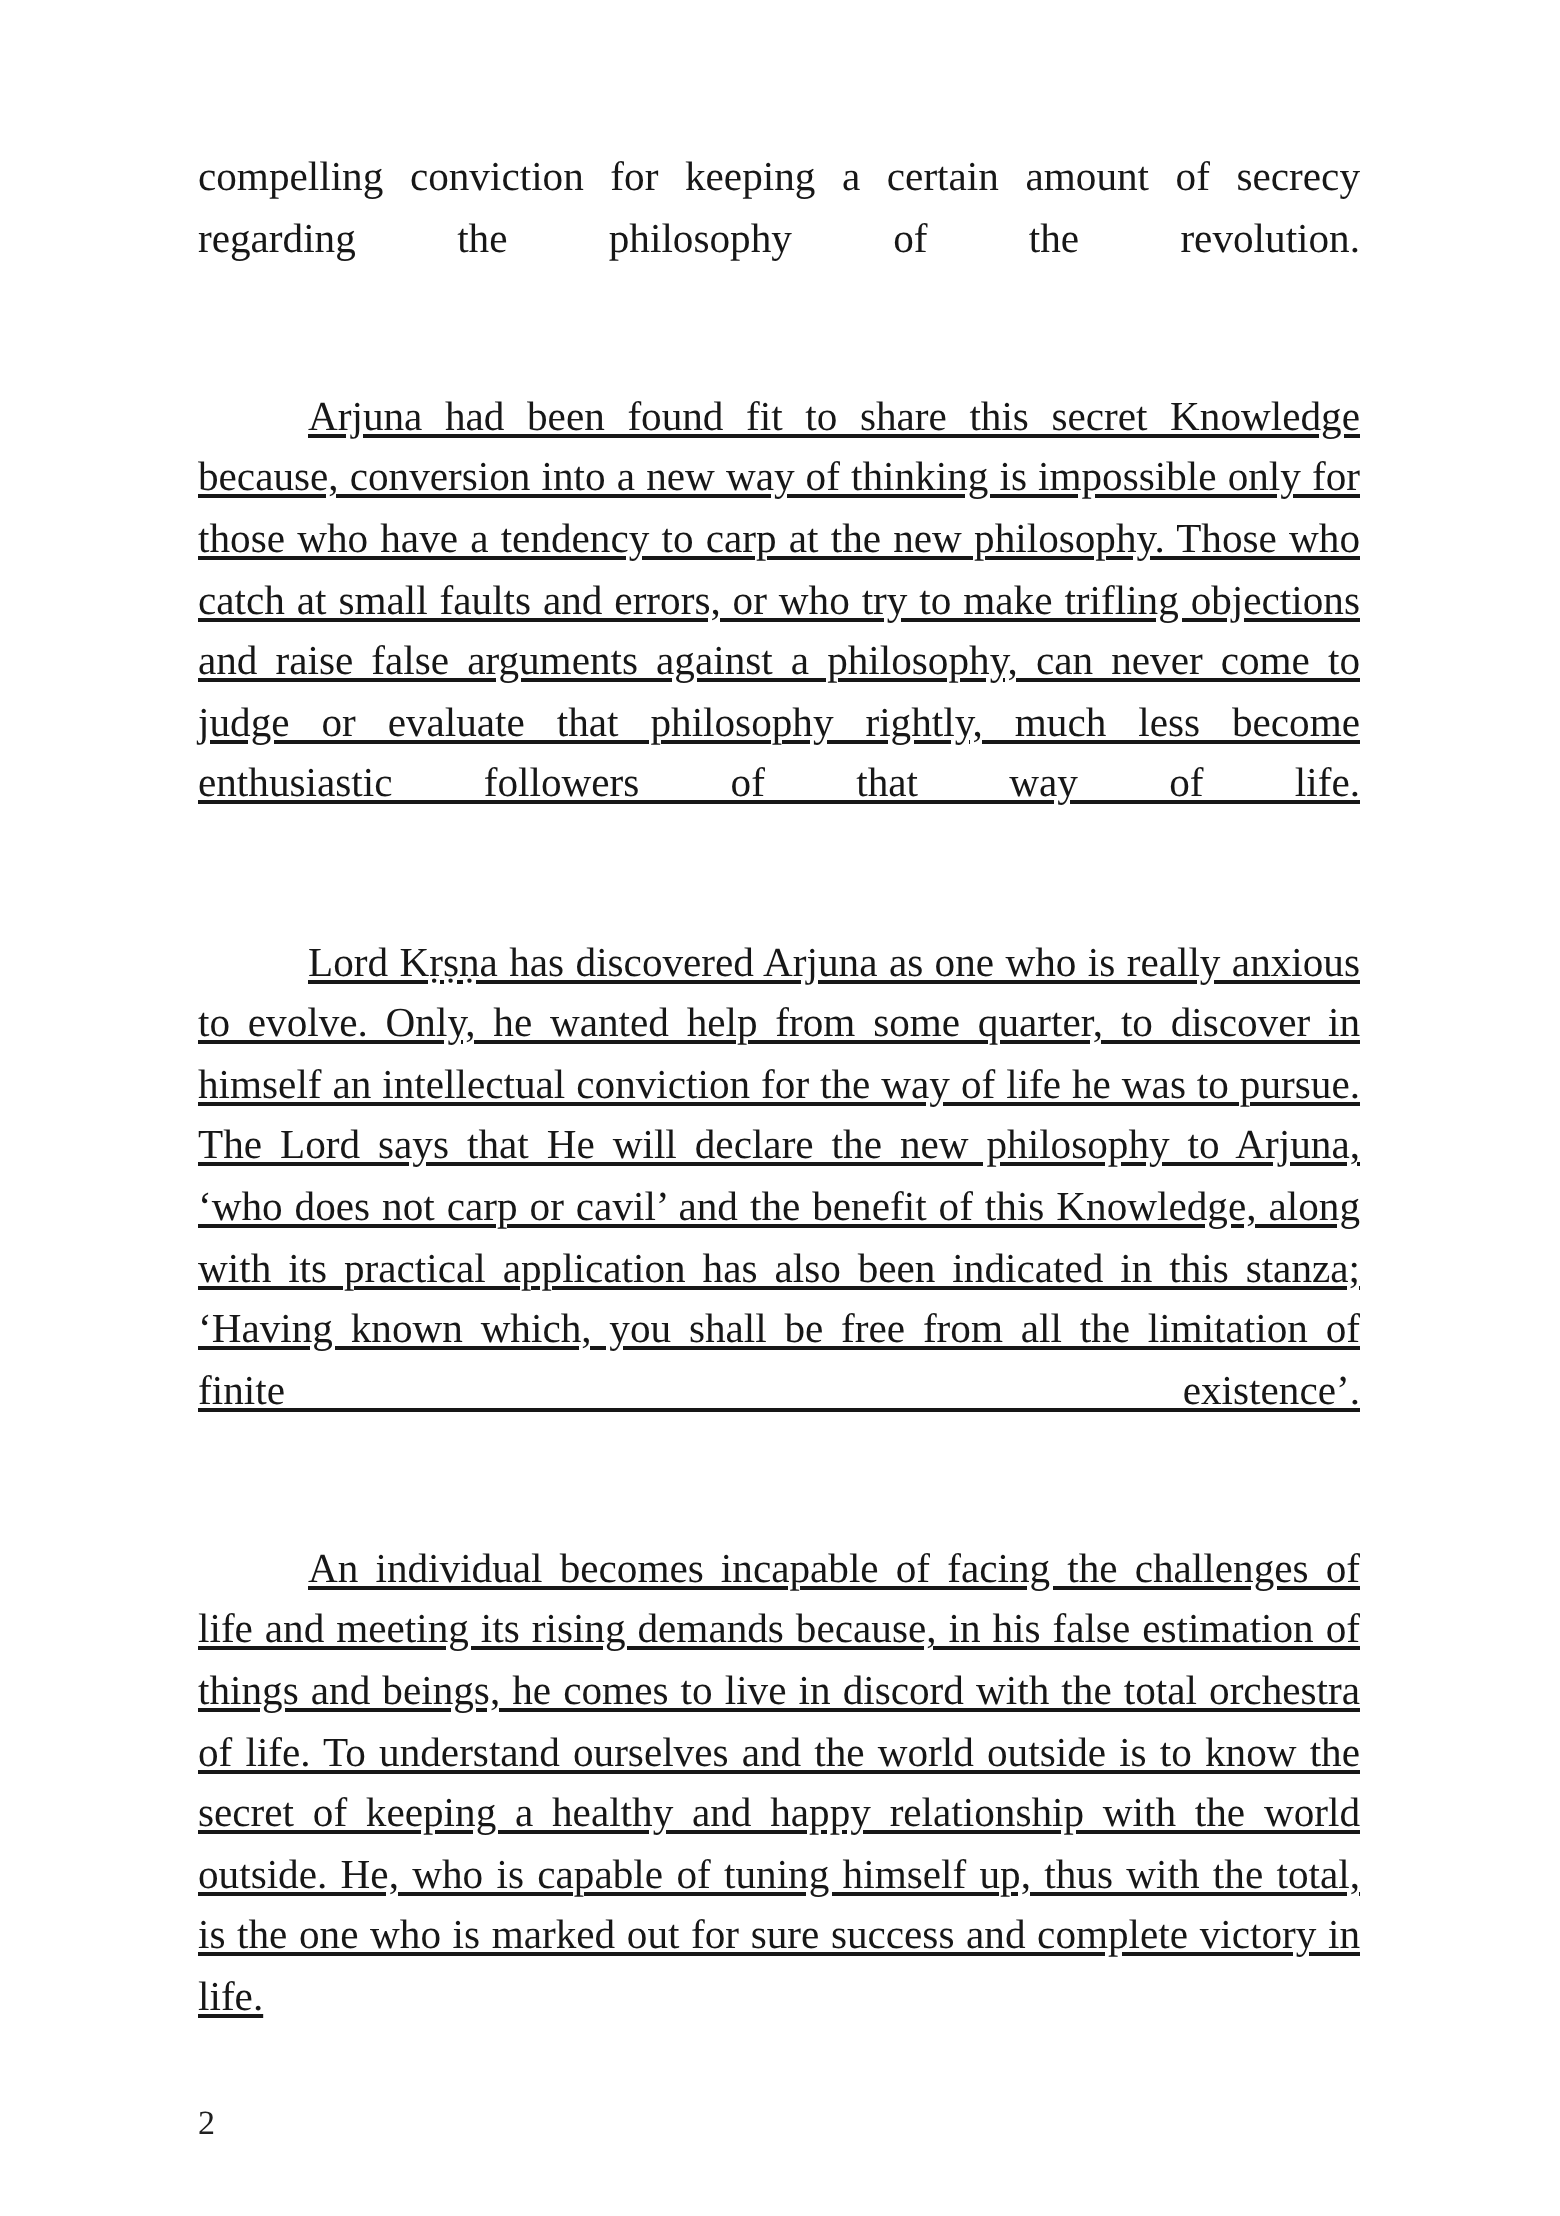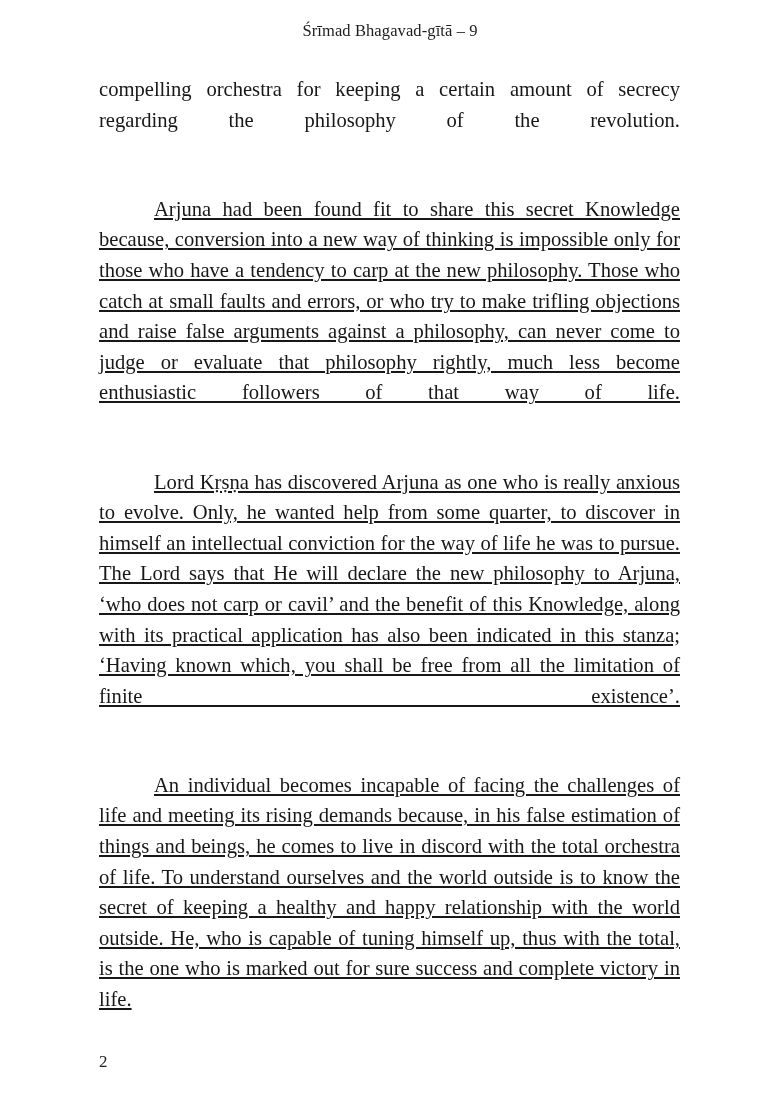--- a/index.html
+++ b/index.html
@@ -81,25 +81,24 @@
     font-size: 17px;
     line-height: 20px;
     color: #202020;
   }
 </style>
 </head>
 <body>
 
 <div class="page">
 
-  <div class="running-head">Śrīmad Bhagavad-gītā – 9</div>
 
   <div class="text-column">
 
-    <p class="body-par">compelling orchestra for keeping a certain amount of secrecy regarding the philosophy of the revolution.</p>
+    <p class="body-par">compelling conviction for keeping a certain amount of secrecy regarding the philosophy of the revolution.</p>
 
     <p class="body-par indented">Arjuna had been found fit to share this secret Knowledge because, conversion into a new way of thinking is impossible only for those who have a tendency to carp at the new philosophy. Those who catch at small faults and errors, or who try to make trifling objections and raise false arguments against a philosophy, can never come to judge or evaluate that philosophy rightly, much less become enthusiastic followers of that way of life.</p>
 
     <p class="body-par indented">Lord Kṛṣṇa has discovered Arjuna as one who is really anxious to evolve. Only, he wanted help from some quarter, to discover in himself an intellectual conviction for the way of life he was to pursue. The Lord says that He will declare the new philosophy to Arjuna, ‘who does not carp or cavil’ and the benefit of this Knowledge, along with its practical application has also been indicated in this stanza; ‘Having known which, you shall be free from all the limitation of finite existence’.</p>
 
     <p class="body-par indented">An individual becomes incapable of facing the challenges of life and meeting its rising demands because, in his false estimation of things and beings, he comes to live in discord with the total orchestra of life. To understand ourselves and the world outside is to know the secret of keeping a healthy and happy relationship with the world outside. He, who is capable of tuning himself up, thus with the total, is the one who is marked out for sure success and complete victory in life.</p>
 
   </div>
 
   <div class="folio">2</div>

